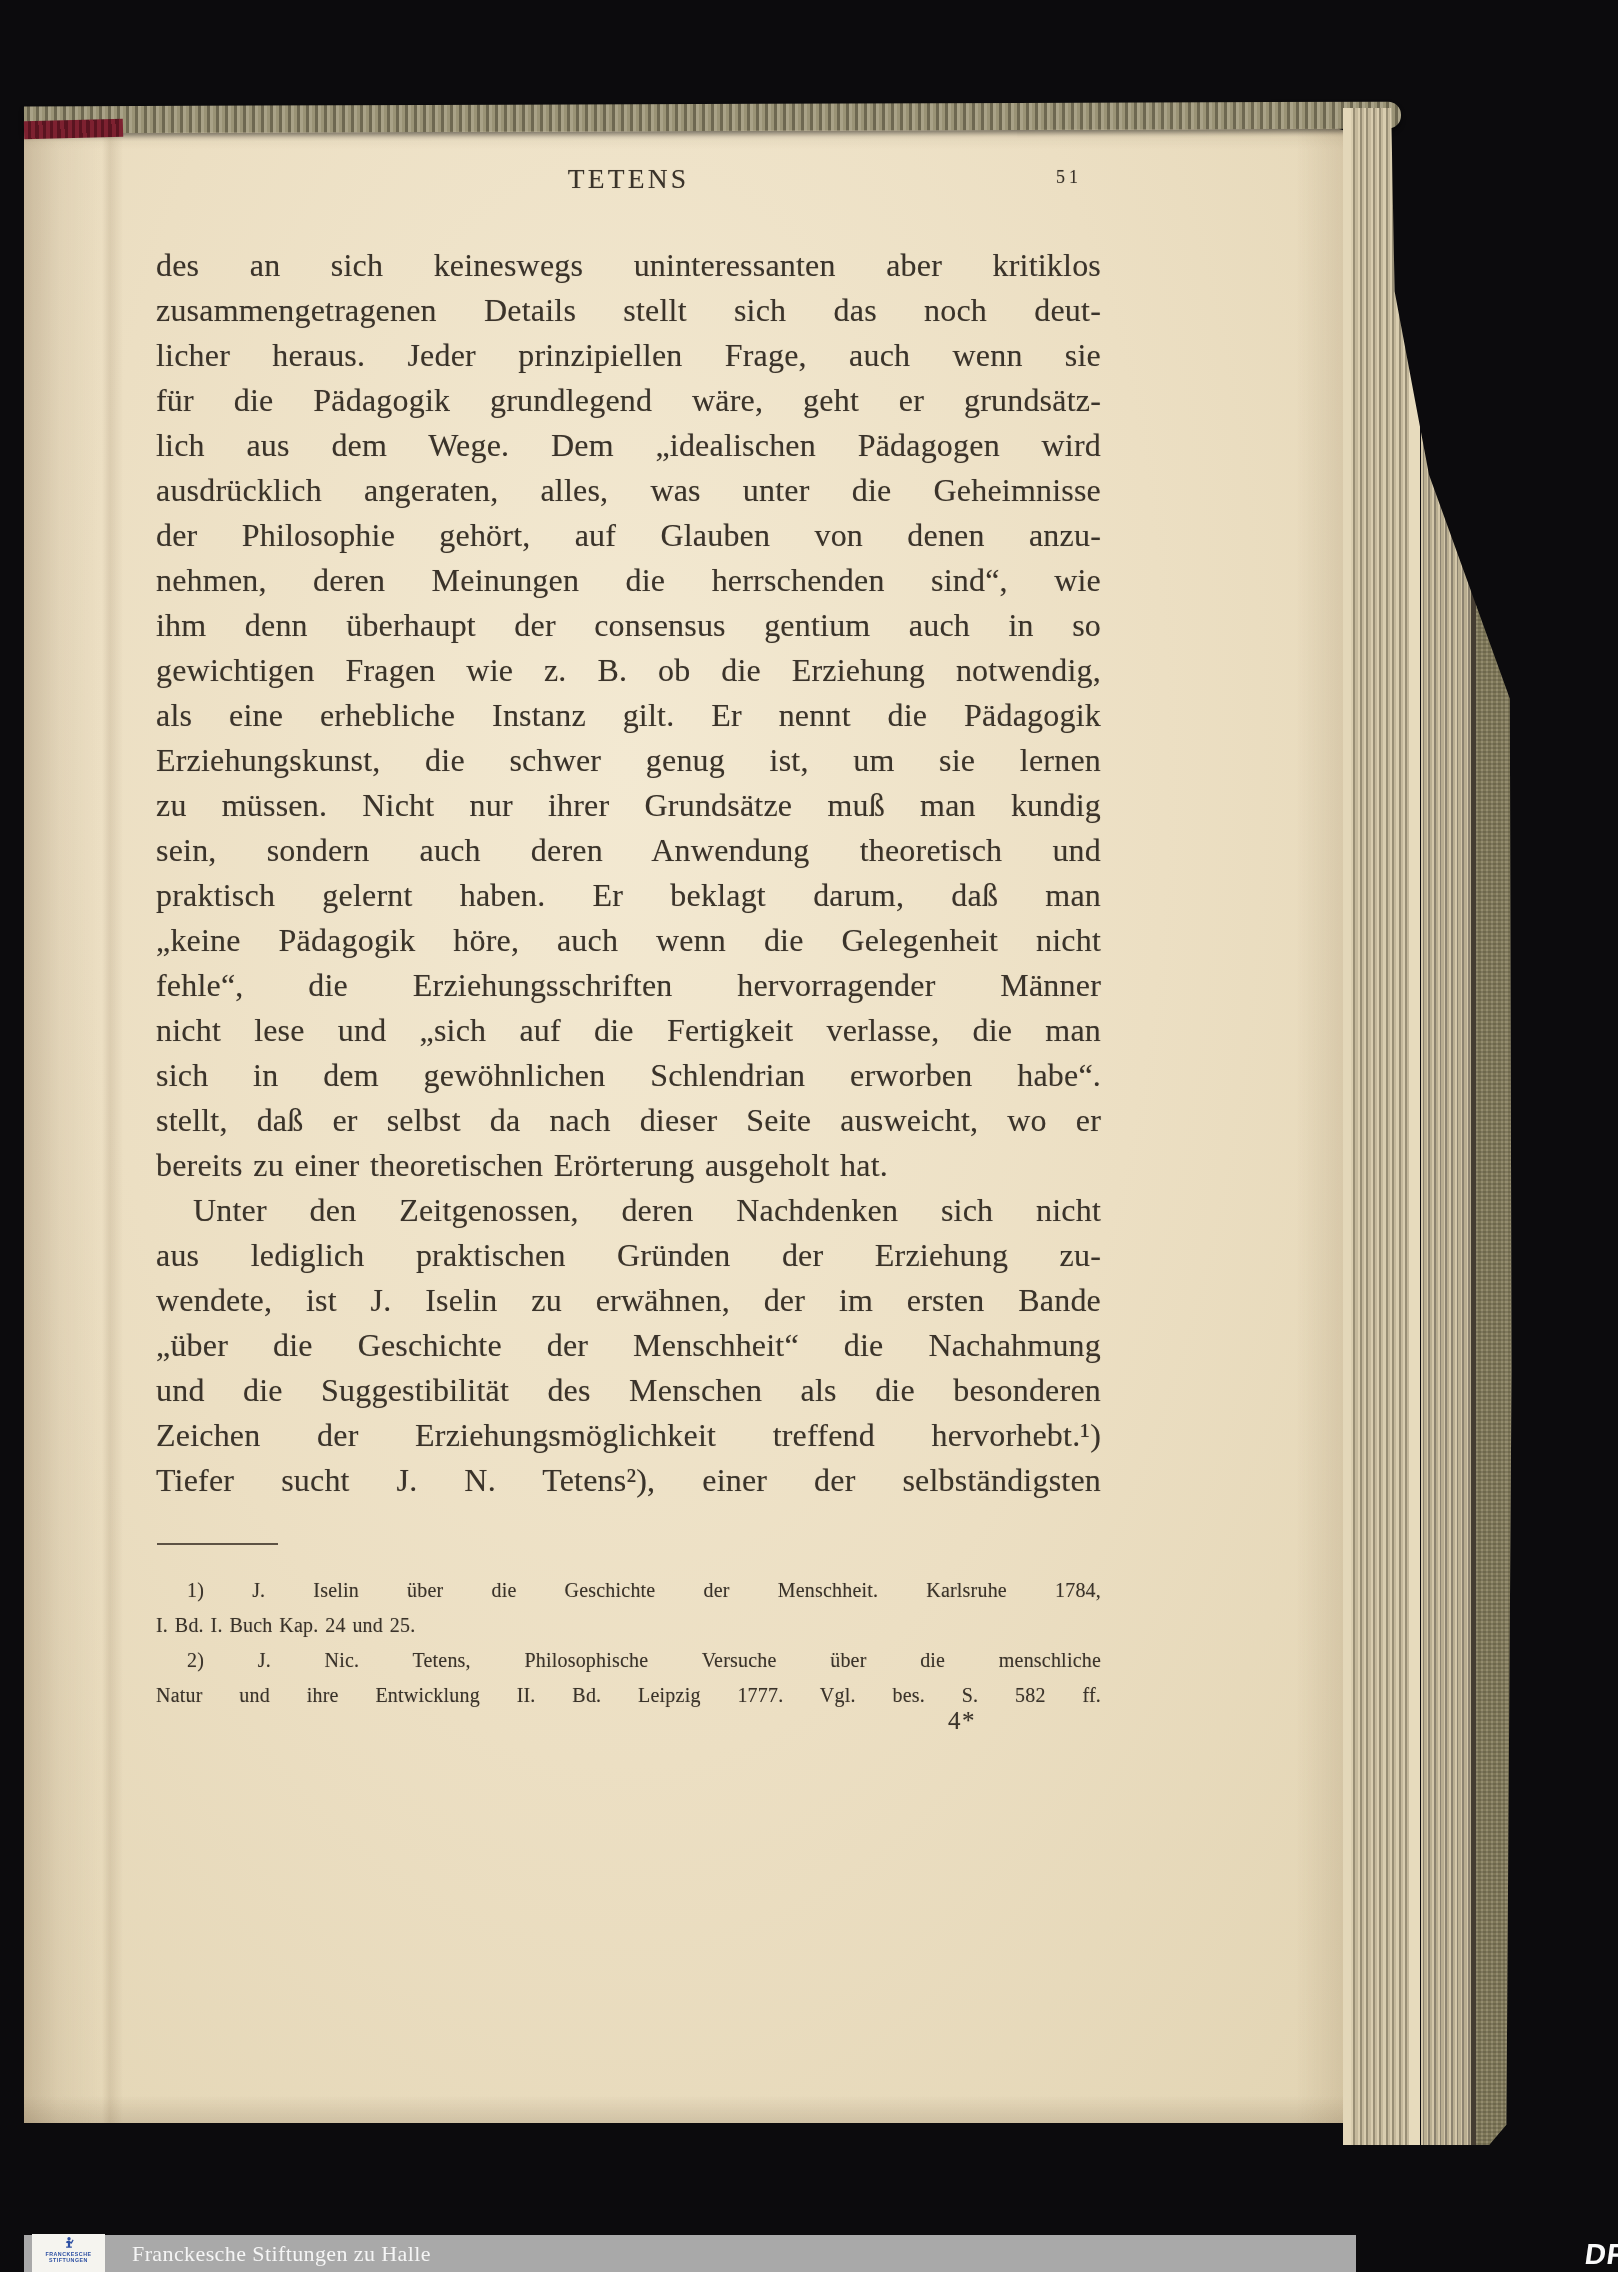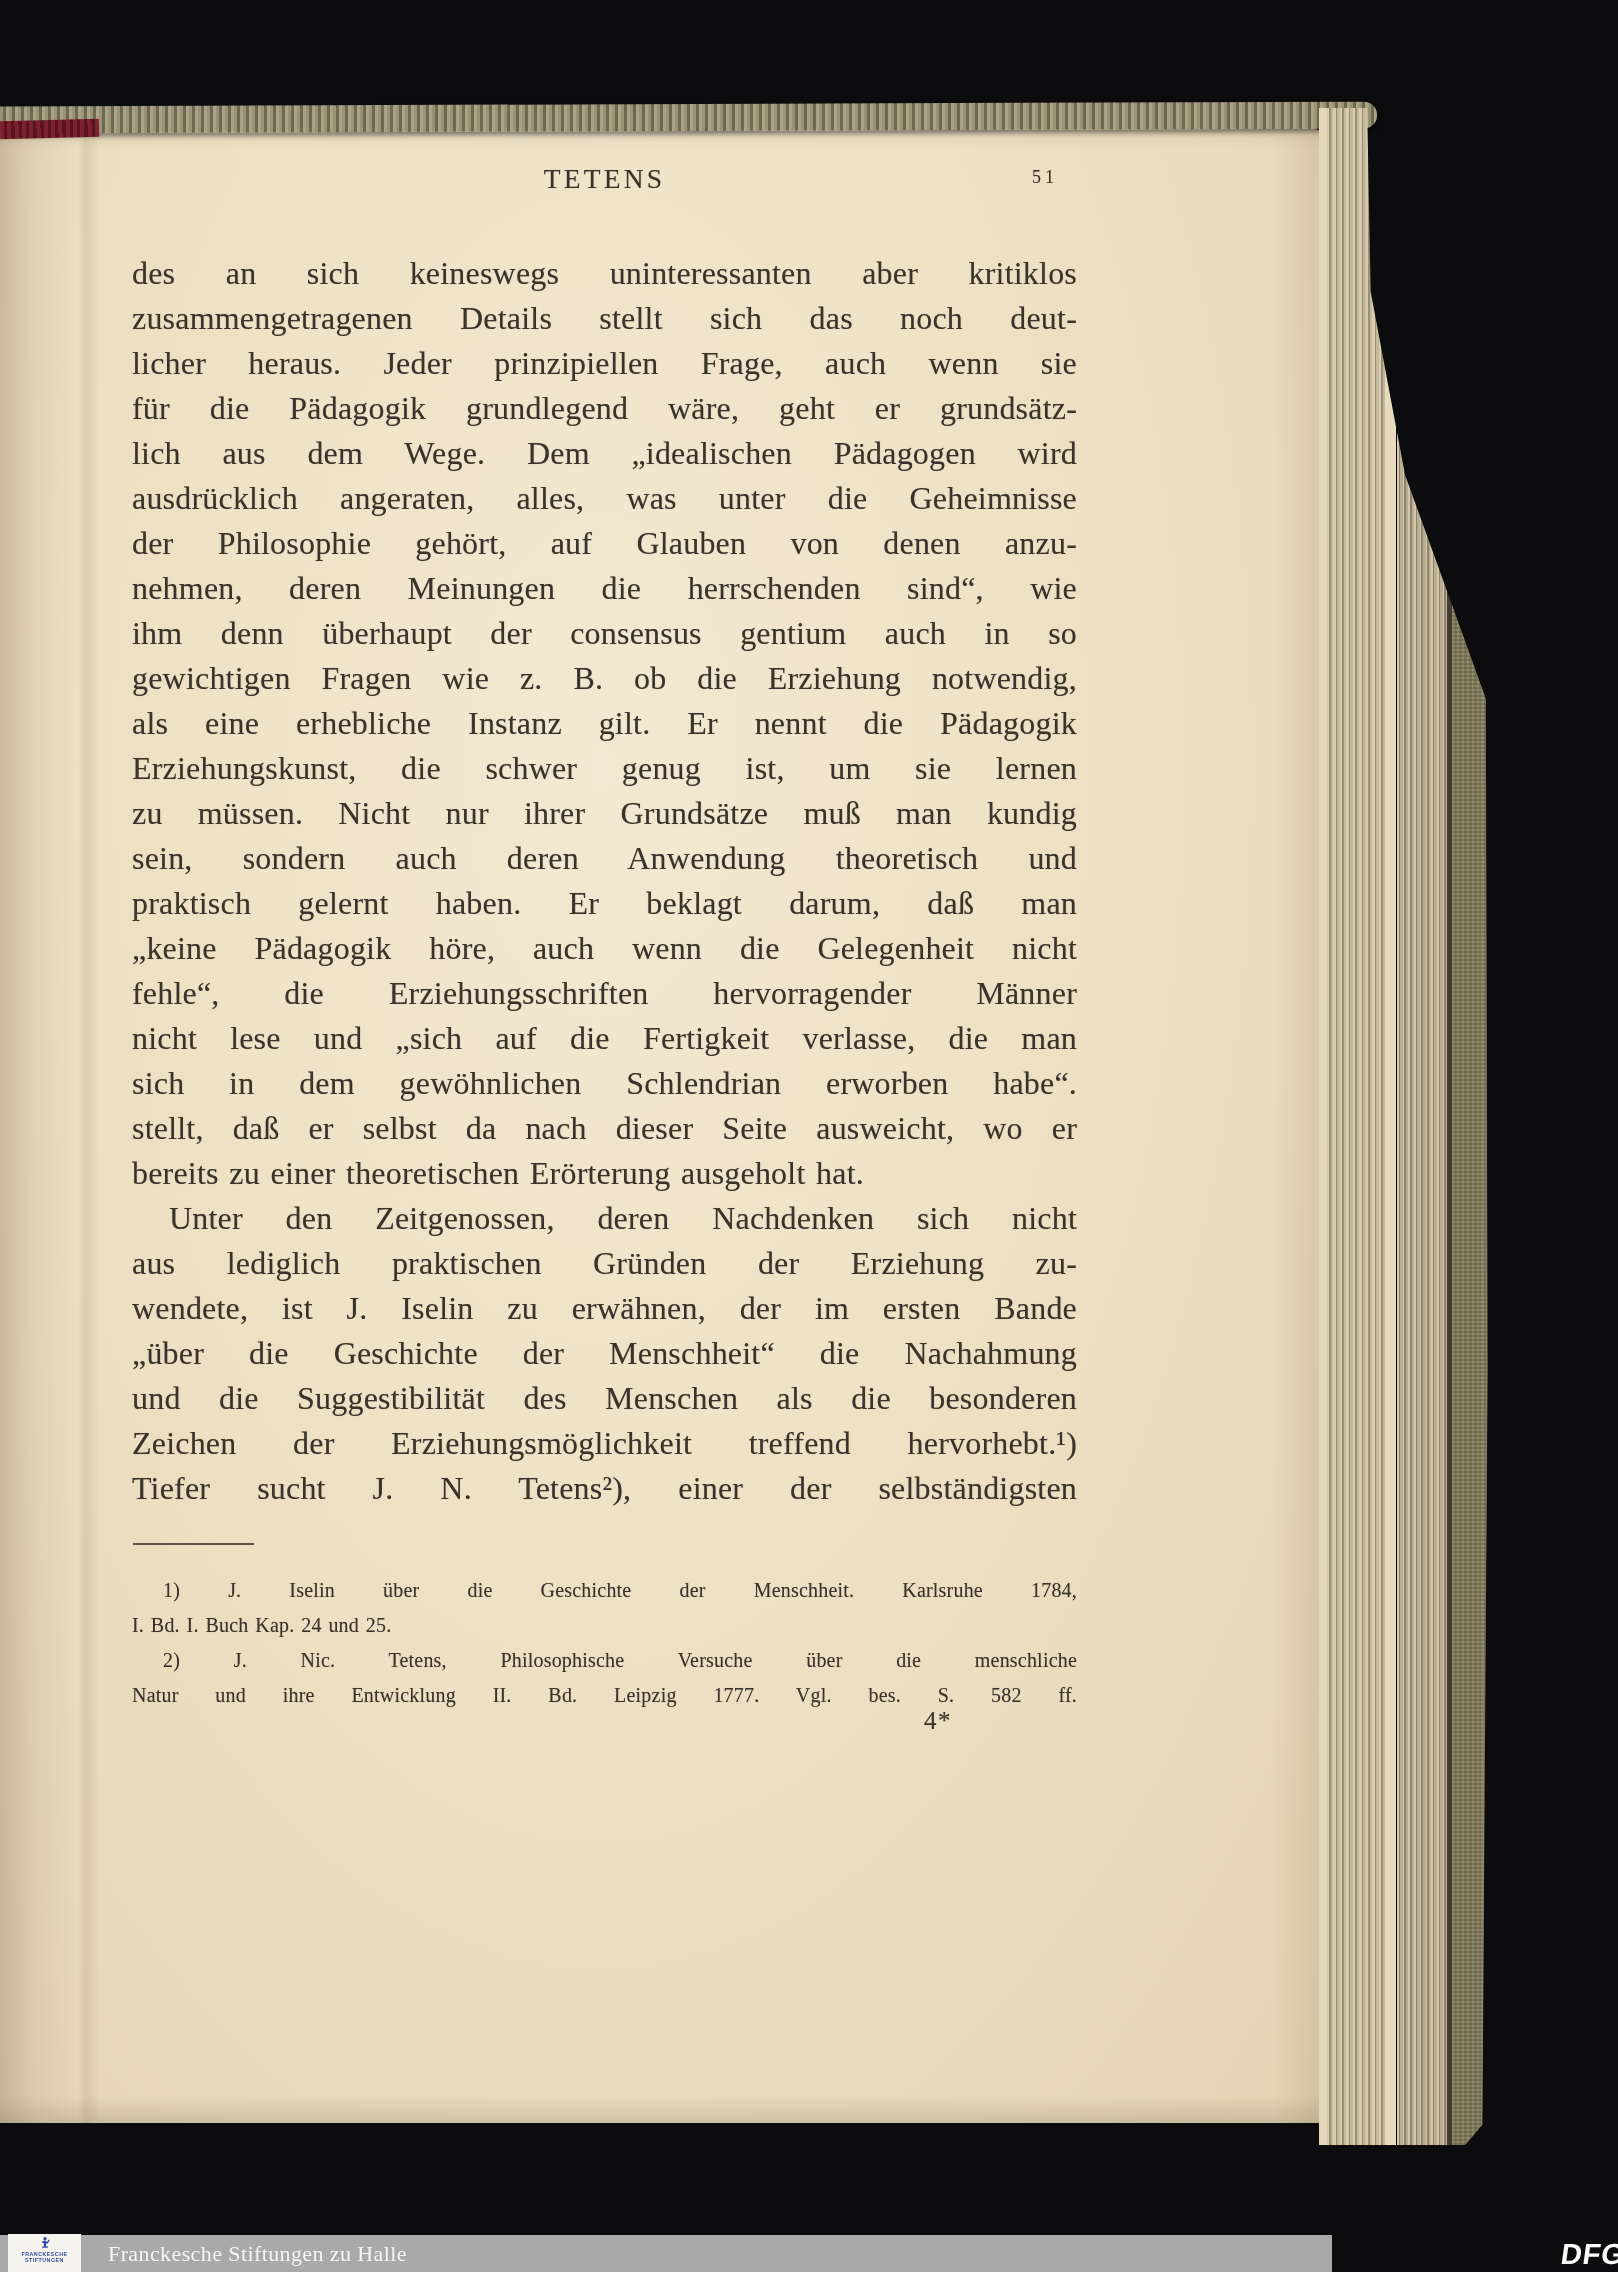--- a/index.html
+++ b/index.html
@@ -1,17 +1,17 @@
 <!DOCTYPE html>
 <html style="font-size:13px"><head>
 <meta charset="utf-8">
 <style>
   html,body{margin:0;padding:0;width:1618px;height:2273px;overflow:hidden;
     background:#0c0b0d;font-family:"Liberation Serif",serif;}
-  .stage{position:absolute;inset:0;}
+  .stage{position:absolute;inset:0;margin-left:24px;}
 
   
   .page{position:absolute;left:0;top:128px;width:1337px;height:1995px;
     background:radial-gradient(ellipse at 45% 32%,#f3e9d2 0%,#ecdfc3 52%,#e2d4b3 100%);
     border-radius:0 29px 6.5px 0;}
   .page::before{content:"";position:absolute;inset:0;border-radius:inherit;
     background:
       linear-gradient(90deg,rgba(92,66,40,.22),rgba(92,66,40,.07) 34px,rgba(92,66,40,0) 77px),
       linear-gradient(90deg,rgba(0,0,0,0) 78px,rgba(110,85,55,.13) 86px,rgba(0,0,0,0) 99px),
       linear-gradient(270deg,rgba(120,95,60,.20),rgba(120,95,60,0) 65px),
@@ -38,21 +38,21 @@
   .fz-dark{left:128px;width:5.7px;background:#453d32;}
   .fz-cloth{left:133px;width:38px;background:
       repeating-linear-gradient(0deg,rgba(60,55,40,.25) 0 1.6px,rgba(0,0,0,0) 1.6px 4px),
       repeating-linear-gradient(90deg,#948c6e 0 2.4px,#7f7859 2.4px 4.9px);}
 
   
   .ink{color:#3a332a;text-shadow:0 0 0.8px rgba(58,48,40,.35);}
   .header-row{position:absolute;left:132px;top:163px;width:945px;text-align:center;
     font-size:27.5px;letter-spacing:3.2px;}
   .pagenum{position:absolute;left:1032px;top:167px;font-size:18px;letter-spacing:4px;}
-  .textblock{position:absolute;left:132px;top:251px;width:945px;
+  .textblock{position:absolute;left:132px;top:243px;width:945px;
     font-size:32px;line-height:45px;letter-spacing:0.2px;word-spacing:2.4px;}
   .line{text-align:justify;text-align-last:justify;white-space:nowrap;}
   .textblock .line{white-space:normal;height:45px;overflow:visible;}
   .para1 .line:last-child{text-align-last:left;}
   .para2 .line:first-child{text-indent:37px;}
   .fnrule{position:absolute;left:133px;top:1543px;width:121px;height:2.4px;
     background:rgba(68,58,46,.85);}
   .fn{position:absolute;left:132px;top:1573px;width:945px;
     font-size:20px;line-height:35px;letter-spacing:0.2px;word-spacing:1.6px;}
   .fn .line{height:35px;}

